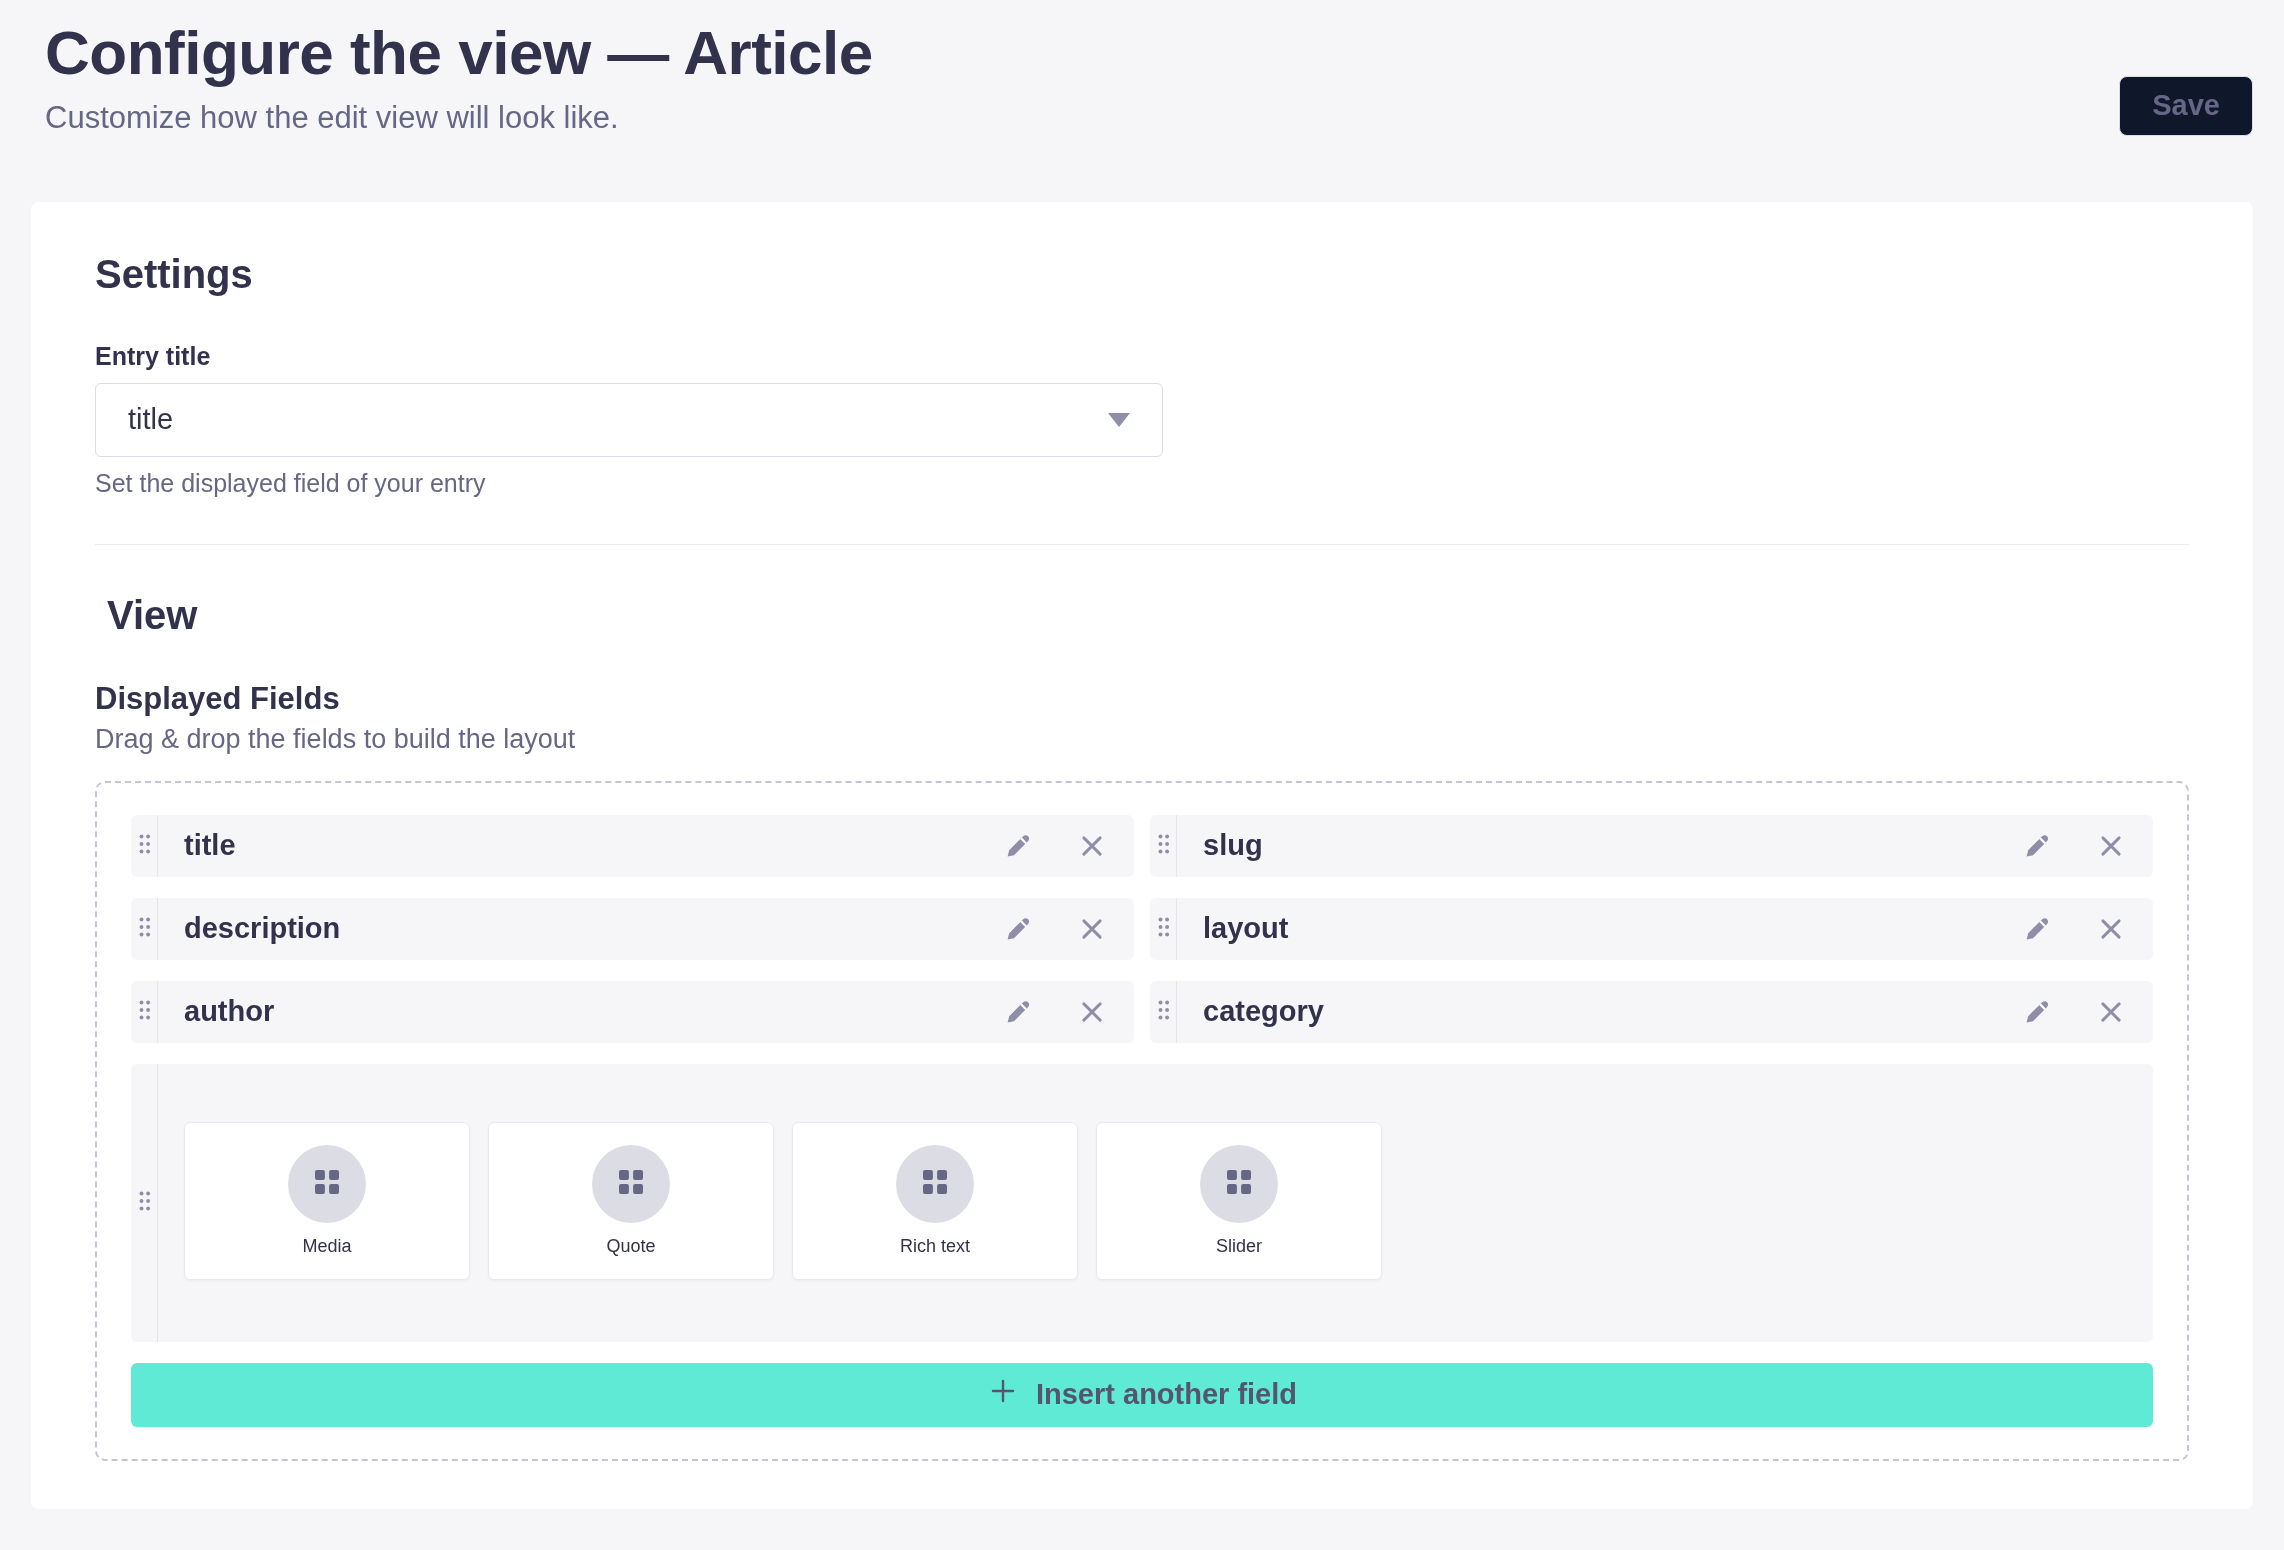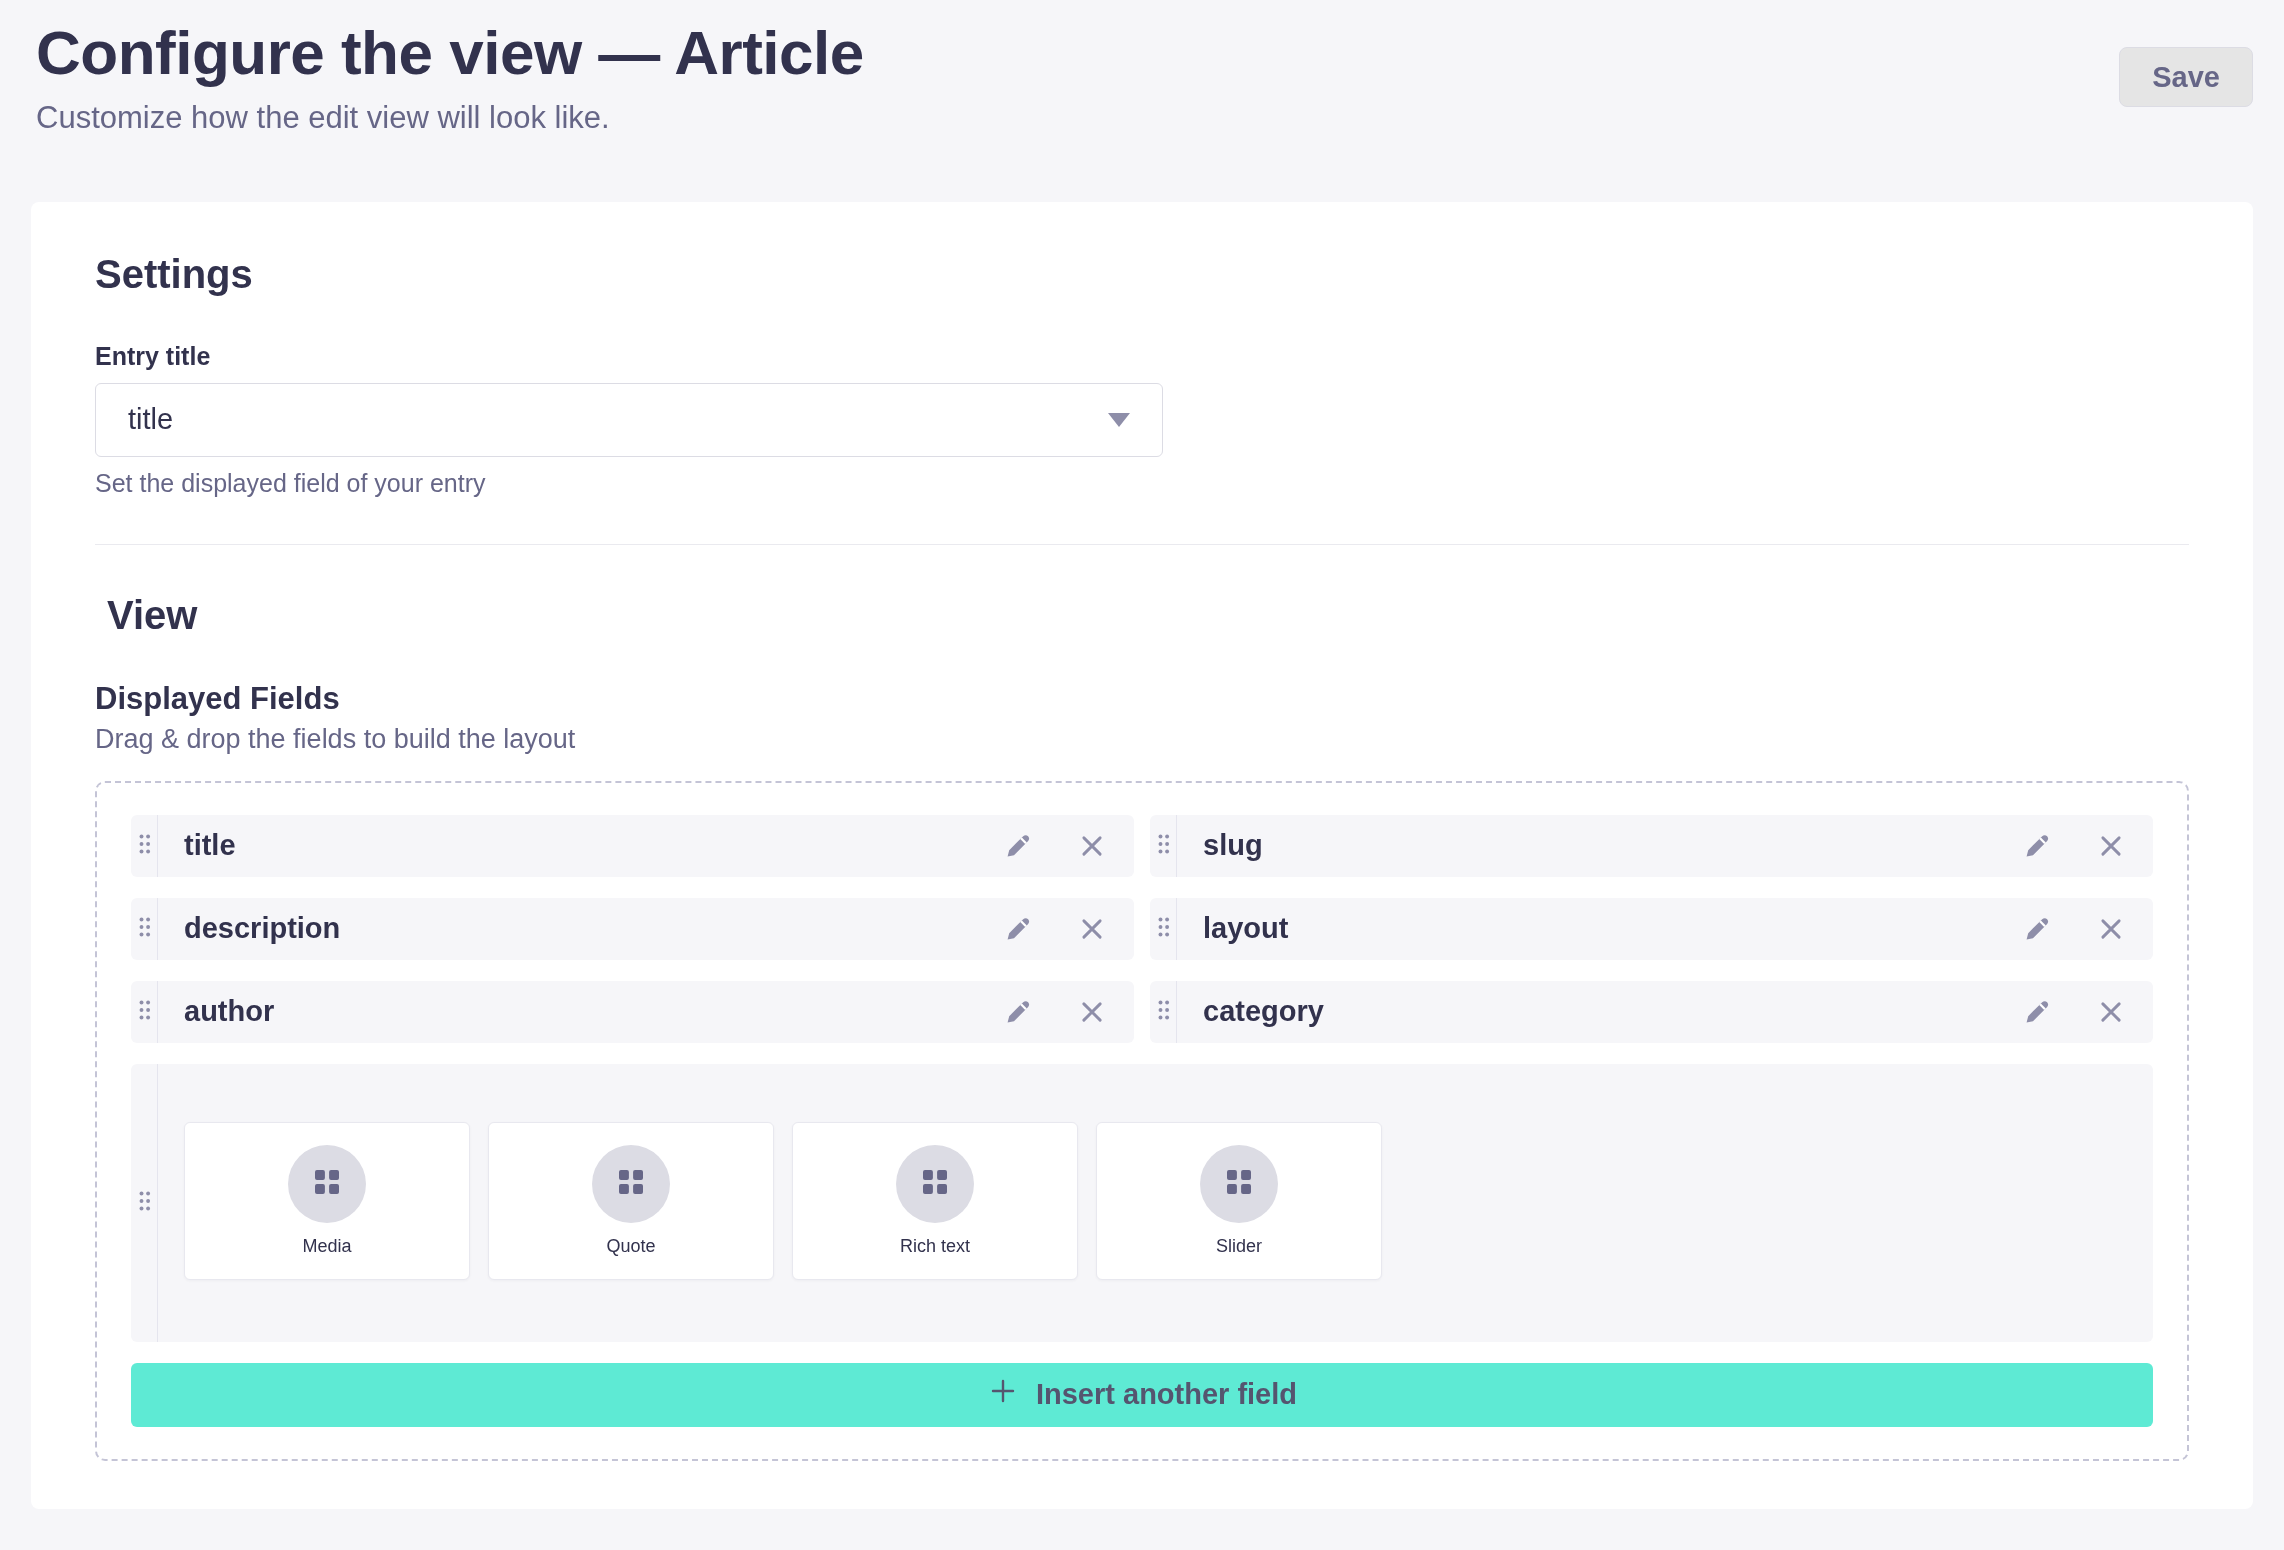--- a/index.html
+++ b/index.html
@@ -5,43 +5,43 @@
   * { margin: 0; padding: 0; box-sizing: border-box; }
   html, body { width: 2284px; height: 1550px; }
   body {
     background: #f6f6f9;
     font-family: "Liberation Sans", sans-serif;
     color: #32324d;
     overflow: hidden;
   }
   
   .header {
-    padding: 14px 31px 0 36px;
-    display: flex;
-    align-items: center;
+    padding: 14px 31px 0 45px;
+    display: flex;
+    align-items: flex-end;
     justify-content: space-between;
   }
   .page-title {
     font-size: 62px;
     font-weight: 700;
     letter-spacing: -0.5px;
     color: #32324d;
     line-height: 1.25;
   }
   .page-subtitle {
     margin-top: 8px;
     font-size: 31px;
     color: #666687;
   }
   .save-btn {
     margin-top: 5px;
     min-width: 124px;
     height: 60px;
     padding: 0 32px;
-    background: #e5e5e5;
+    background: #0f172a;
     border: 1px solid #dcdce4;
     border-radius: 8px;
     color: #666687;
     font-family: inherit;
     font-size: 29px;
     font-weight: 700;
     cursor: pointer;
   }
   
   .panel {

